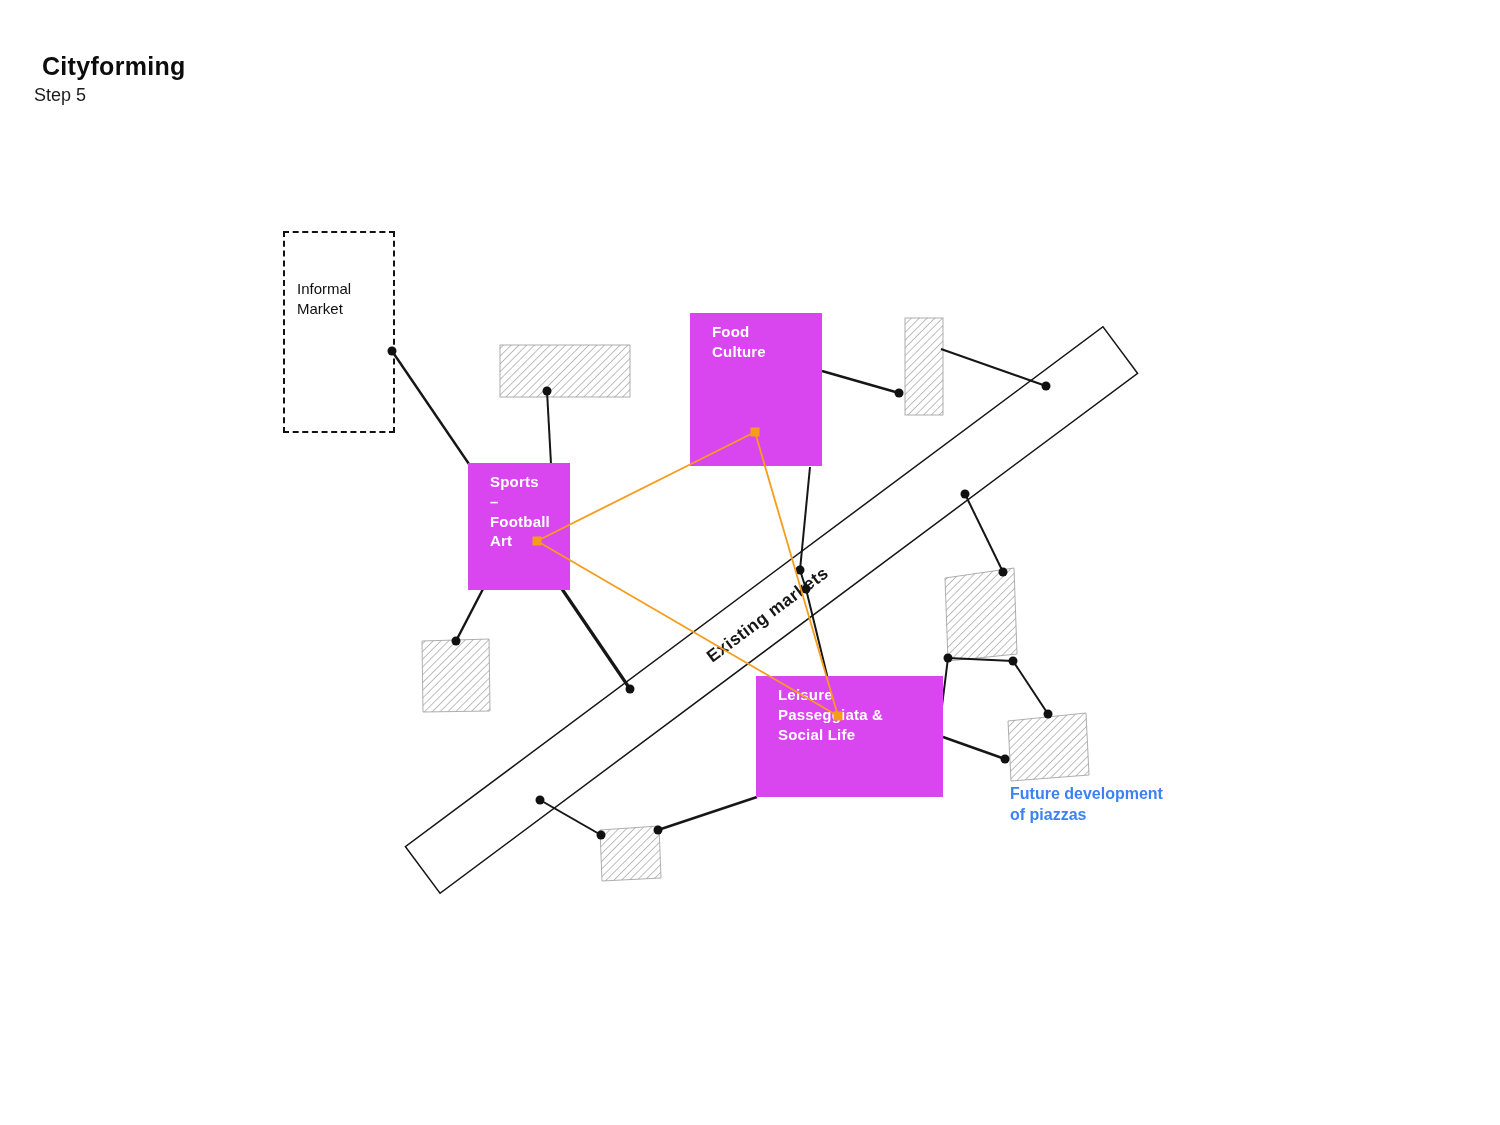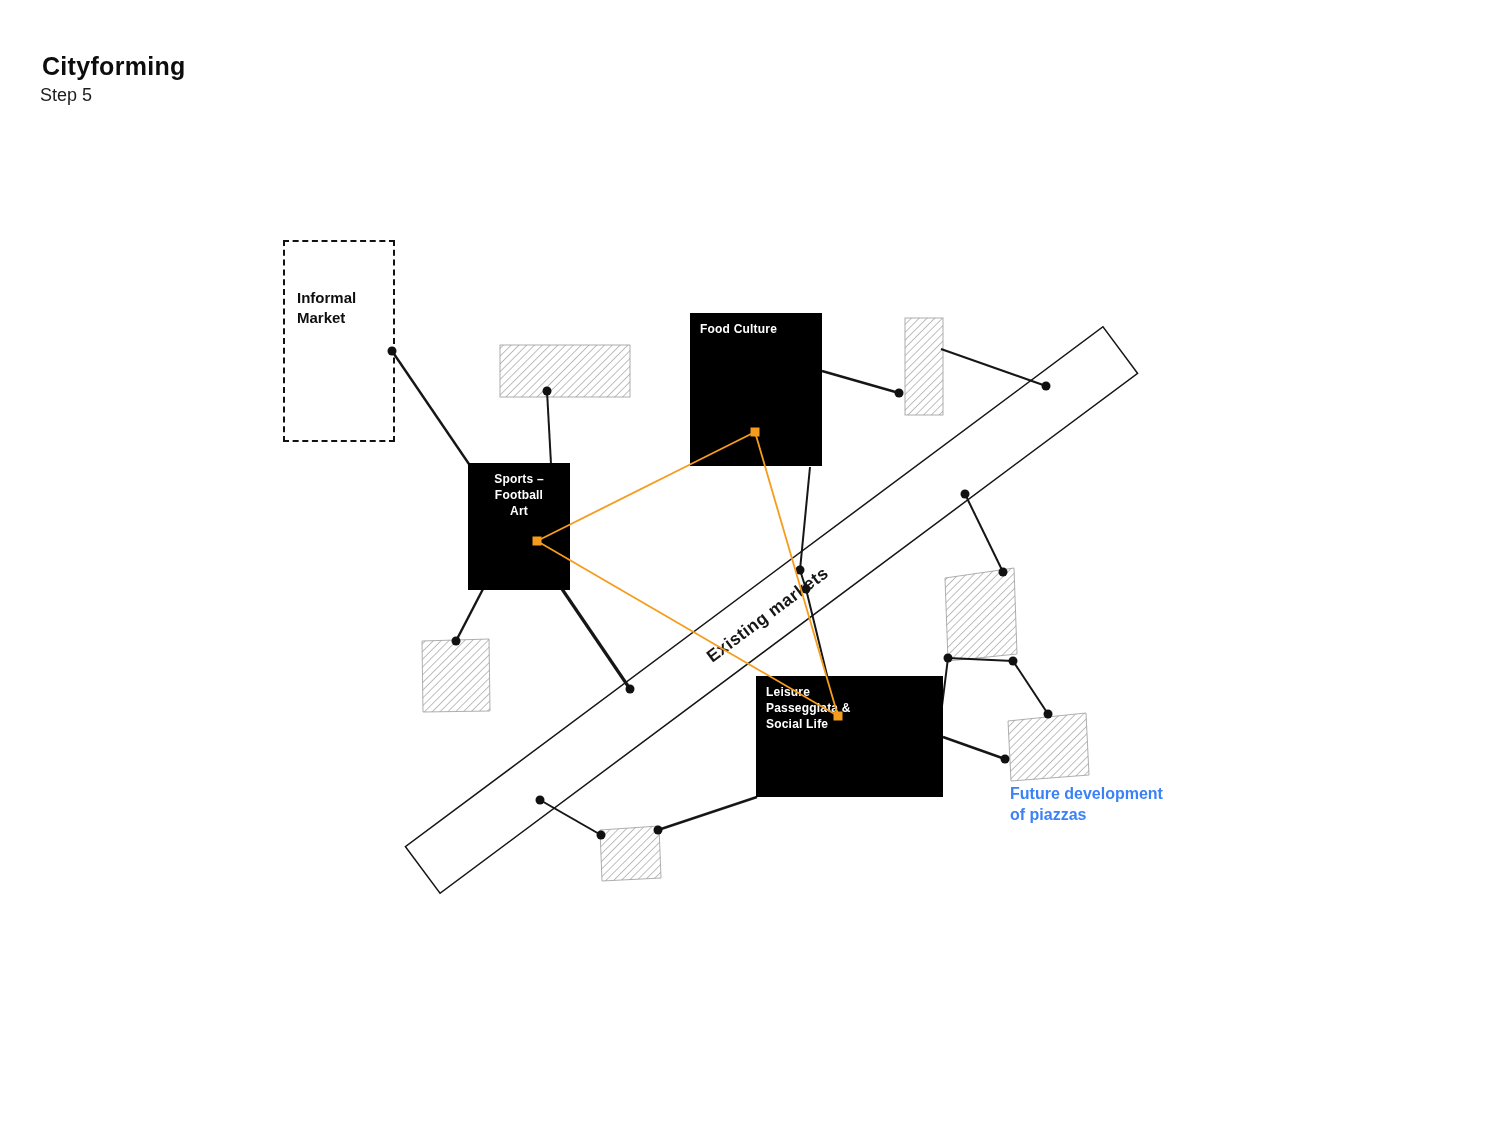--- a/index.html
+++ b/index.html
@@ -3,30 +3,30 @@
 <meta charset="utf-8">
 <style>
   * { margin:0; padding:0; box-sizing:border-box; }
   html,body { background:#ffffff; }
   body { font-family:"Liberation Sans", sans-serif; color:#111; }
   .page { position:relative; width:1500px; height:1125px; background:#fff; overflow:hidden; }
   .layer { position:absolute; left:0; top:0; width:1500px; height:1125px; }
   .pre { white-space:pre-line; }
 
   .title { position:absolute; left:42px; top:52px; font-size:25px; font-weight:800; letter-spacing:.3px; color:#0d0d0d; }
-  .subtitle { position:absolute; left:40px; top:85px; font-size:18px; font-weight:400; color:#1c1c1c; }
+  .subtitle { position:absolute; left:34px; top:85px; font-size:18px; font-weight:400; color:#1c1c1c; }
 
-  .box-black { position:absolute; background:#000000; color:#ffffff; font-weight:700;
-               font-size:12px; line-height:1.32; letter-spacing:.2px; padding:9px 10px; z-index:2; }
+  .box-black { position:absolute; background:#d946ef; color:#ffffff; font-weight:700;
+               font-size:15px; line-height:1.32; letter-spacing:.2px; padding:9px 22px; z-index:2; }
   .box-food    { left:690px; top:313px; width:132px; height:153px; }
-  .box-sports  { left:468px; top:463px; width:102px; height:127px;text-align:center; }
+  .box-sports  { left:468px; top:463px; width:102px; height:127px; }
   .box-leisure { left:756px; top:676px; width:187px; height:121px; }
 
-  .box-dashed { position:absolute; left:283px; top:240px; width:112px; height:202px;
-                border:2px dashed #111; color:#0f0f0f; font-weight:700; font-size:15px;
+  .box-dashed { position:absolute; left:283px; top:231px; width:112px; height:202px;
+                border:2px dashed #111; color:#0f0f0f; font-weight:400; font-size:15px;
                 line-height:1.32; padding:46px 12px 0 12px; z-index:2; }
 
   .note-red { position:absolute; left:1010px; top:784px; width:200px;
               color:#3b82f6; font-weight:700; font-size:16px; line-height:1.3; z-index:2; }
 
   svg text { font-family:"Liberation Sans", sans-serif; }
   .svg-base { z-index:1; }
   .svg-over { z-index:3; pointer-events:none; }
 </style>
 </head>

